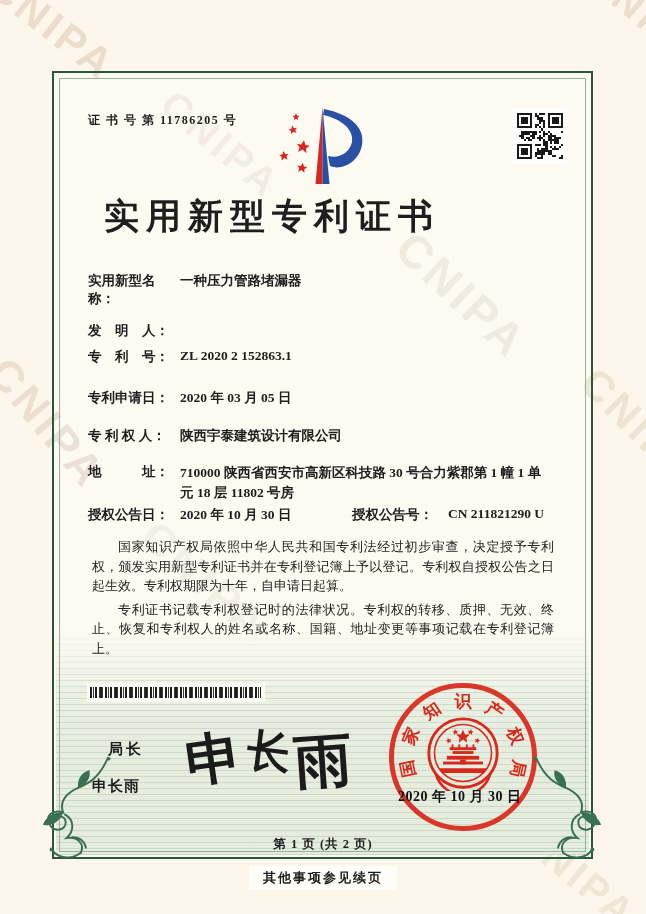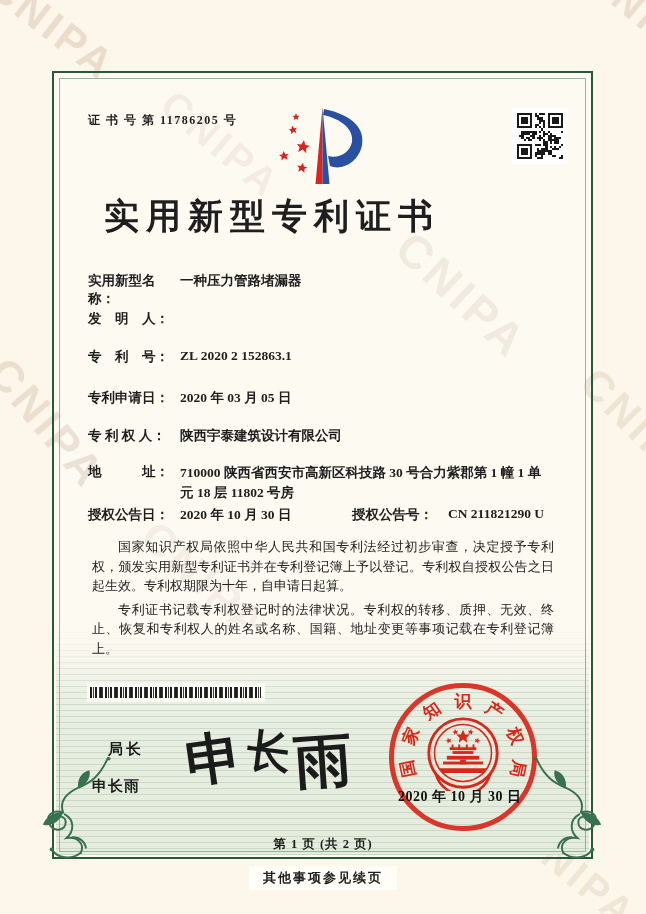--- a/index.html
+++ b/index.html
@@ -236,21 +236,21 @@
     <use href="#star" transform="translate(11,52) scale(0.85) rotate(-6)" fill="#d8251d"></use>
     <use href="#star" transform="translate(29,64) scale(0.9) rotate(10)" fill="#d8251d"></use>
   </svg>
 
   <div class="title">实用新型专利证书</div>
 
   <div class="field-row" style="top:272px">
     <span class="flabel">实用新型名称：</span>
     <span class="fvalue">一种压力管路堵漏器</span>
   </div>
-  <div class="field-row" style="top:310px">
+  <div class="field-row" style="top:322px">
     <span class="flabel">发　明　人：</span>
   </div>
   <div class="field-row" style="top:348px">
     <span class="flabel">专　利　号：</span>
     <span class="fvalue">ZL 2020 2 152863.1</span>
   </div>
   <div class="field-row" style="top:389px">
     <span class="flabel">专利申请日：</span>
     <span class="fvalue">2020 年 03 月 05 日</span>
   </div>

